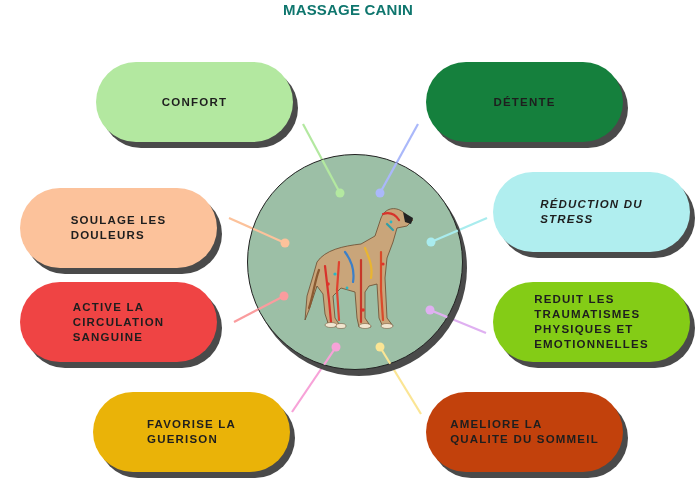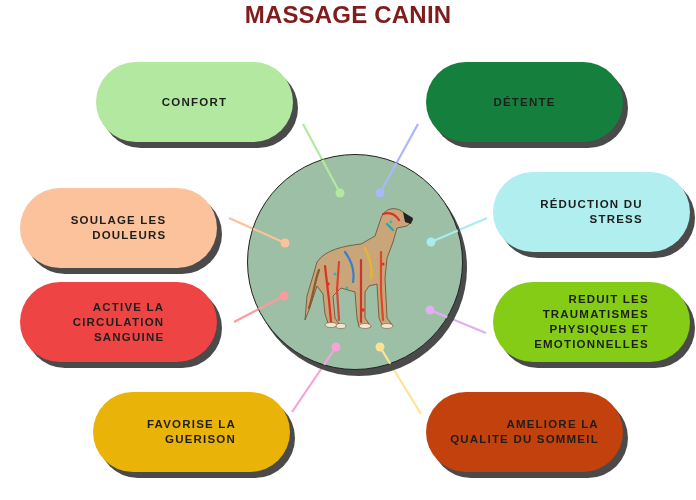--- a/index.html
+++ b/index.html
@@ -1,22 +1,22 @@
 <!DOCTYPE html>
 <html><head>
 <meta charset="utf-8">
 <style>
   html, body { margin: 0; padding: 0; background: #ffffff; }
   body { width: 696px; height: 500px; position: relative; overflow: hidden;
          font-family: "Liberation Sans", "DejaVu Sans", sans-serif; }
   .title { position: absolute; left: 0; top: 1px; width: 696px; text-align: center;
-           font-size: 24px; font-weight: bold; color: #7f1d1d; letter-spacing: 0.2px; }
+           font-size: 15px; font-weight: bold; color: #0f766e; letter-spacing: 0.2px; }
   svg.links { position: absolute; left: 0; top: 0; width: 696px; height: 500px; }
   .pill { position: absolute; width: 197px; height: 80px; border-radius: 40px;
-          display: flex; align-items: center; justify-content: center; text-align: right;
+          display: flex; align-items: center; justify-content: center; text-align: left;
           box-shadow: 5px 6px 0 #4a4a4a; cursor: pointer; }
   .pill span { font-size: 11.5px; font-weight: bold; letter-spacing: 1.2px; line-height: 15px;
                color: #1e1e1e; white-space: pre-line; padding: 0 18px; }
   .center { position: absolute; left: 247px; top: 154px; width: 216px; height: 216px;
             border-radius: 50%; background: #9cbfa6; border: 1.5px solid #222;
             box-shadow: 4px 6px 0 #4a4a4a; box-sizing: border-box; }
   svg.dog { position: absolute; left: 295px; top: 200px; width: 120px; height: 140px; }
 </style>
 </head>
 <body>
@@ -94,21 +94,21 @@
 <div class="pill" style="left: 96px; top: 62px; background: rgb(179, 232, 160);">
   <span>CONFORT</span>
 </div>
 <div class="pill" style="left: 426px; top: 62px; background: #15803d;">
   <span>DÉTENTE</span>
 </div>
 <div class="pill" style="left: 20px; top: 188px; background: rgb(252, 194, 155);">
   <span>SOULAGE LES
 DOULEURS</span>
 </div>
-<div class="pill" style="left: 493px; top: 172px; background: rgb(176, 238, 239);">
+<div class="pill" style="left: 493px; top: 172px; background: rgb(176, 238, 239); font-style: italic;">
   <span>RÉDUCTION DU
 STRESS</span>
 </div>
 <div class="pill" style="left: 20px; top: 282px; background: #ef4444;">
   <span>ACTIVE LA
 CIRCULATION
 SANGUINE</span>
 </div>
 <div class="pill" style="left: 493px; top: 282px; background: #84cc16;">
   <span>REDUIT LES

